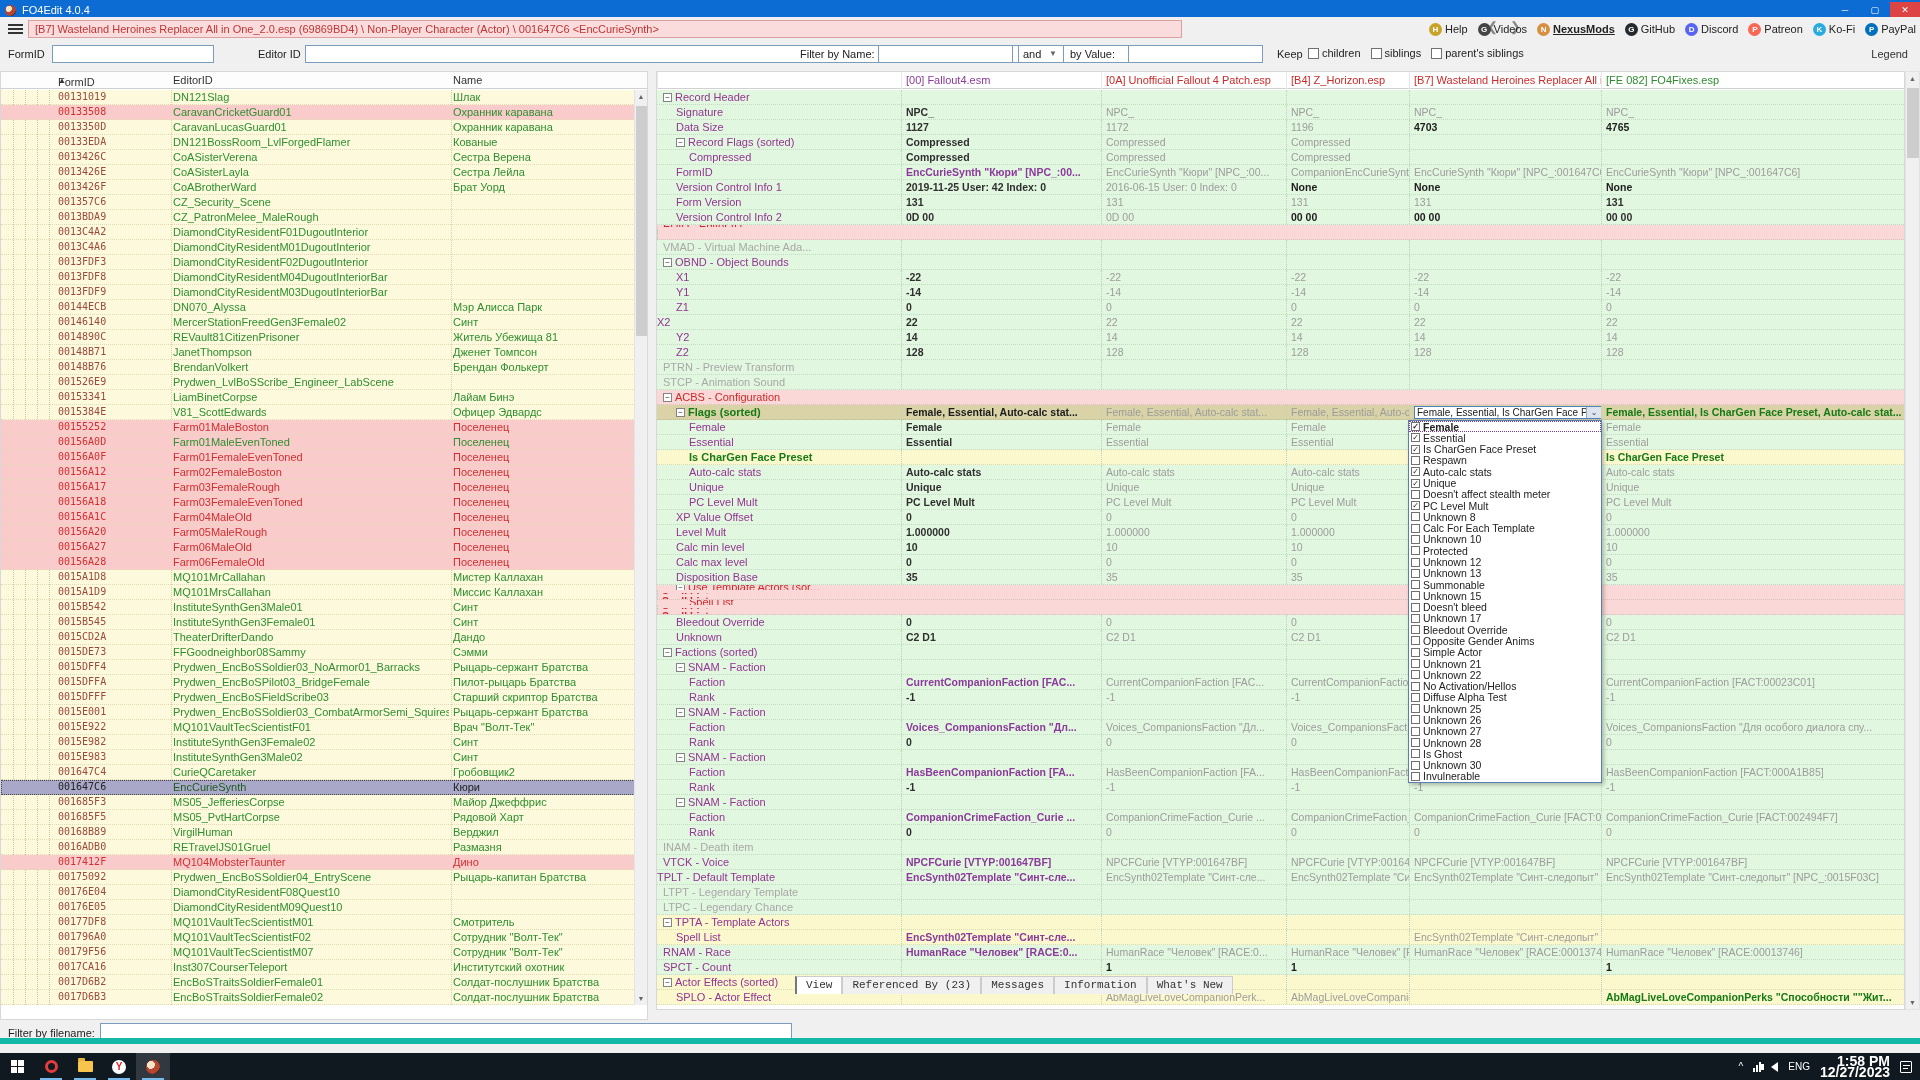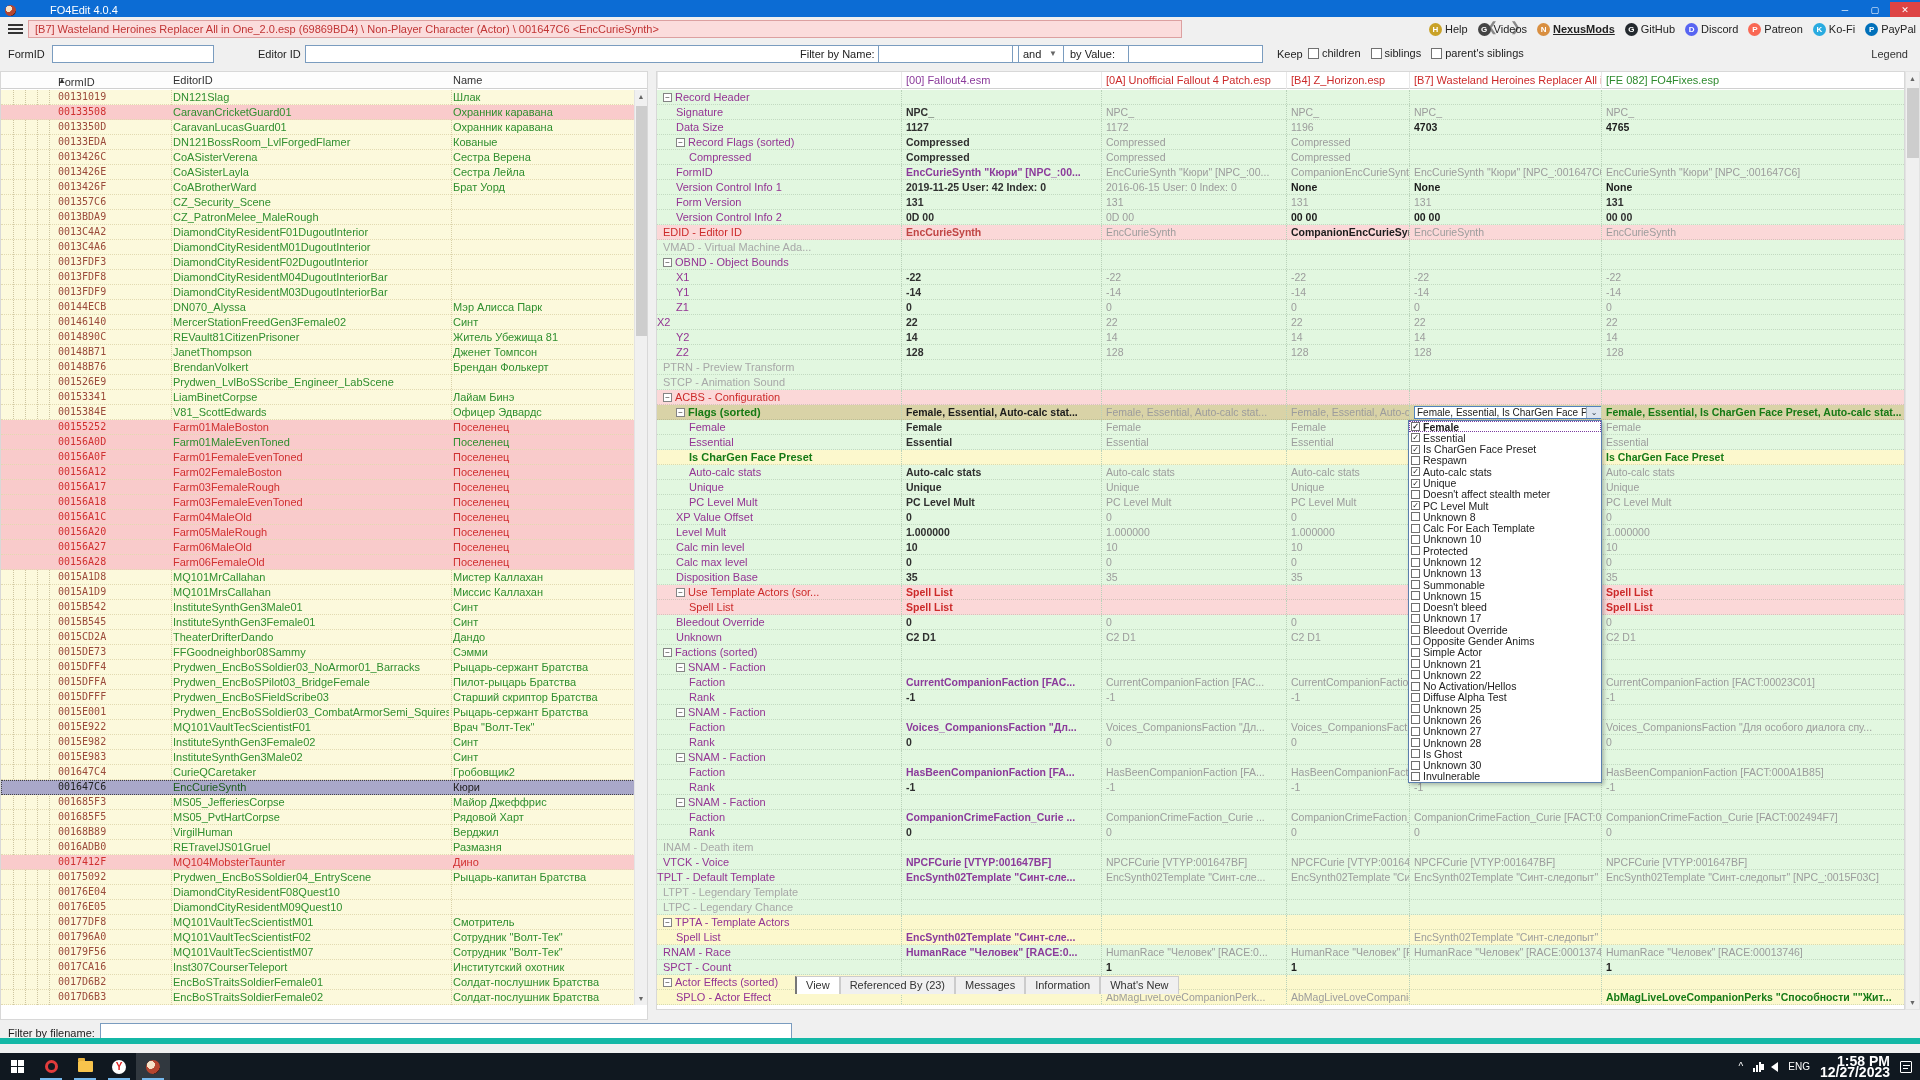--- a/index.html
+++ b/index.html
@@ -1,21 +1,21 @@
 <!DOCTYPE html>
 <html><head>
 <meta charset="utf-8">
 <style>
   * { margin:0; padding:0; box-sizing:border-box; }
   html,body { width:1920px; height:1080px; overflow:hidden; background:#f0f0f0;
               font-family:"Liberation Sans", sans-serif; font-size:11px; color:#222; }
 
   
   #titlebar { position:absolute; left:0; top:0; width:1920px; height:20px; background:#0c6cd4;
-              display:flex; align-items:center; color:#fff;gap:28px; }
+              display:flex; align-items:center; color:#fff; }
   #app-icon { width:11px; height:11px; border-radius:50%; margin:0 6px 0 5px;
               background:radial-gradient(circle at 35% 35%, #f7e3c8 0 30%, #b5452f 31% 70%, #5c1f14 71%); }
   #title-text { font-size:11px; }
   #winbtns { margin-left:auto; display:flex; height:17px; }
   .winbtn { width:30px; text-align:center; line-height:17px; font-size:9px; color:#fff; }
   .winbtn.close { background:#d44; }
 
   
   #toolbar { position:absolute; left:0; top:17px; width:1920px; height:24px; background:#f0f0f0; }
   #hamburger { position:absolute; left:8px; top:7px; width:15px; }
@@ -90,21 +90,21 @@
            border-bottom:1px solid #d0d0d0; display:flex; }
   #rhead .hcell { height:17px; line-height:16px; padding-left:4px; overflow:hidden; white-space:nowrap;
                   border-left:1px solid #e8e8e8; font-weight:normal; }
   #right-rows { position:absolute; left:0; top:18px; width:1249px; }
   .rrow { display:flex; height:15px; line-height:14px; border-bottom:1px dotted rgba(100,130,100,.25);
           white-space:nowrap; }
   .rlabel { width:244px; overflow:hidden; display:flex; align-items:center; font-size:11px; }
   .rcell { overflow:hidden; border-left:1px dotted #b9d2b9; padding-left:4px; font-size:10.5px; }
   .w0{width:244px}.w1{width:200px}.w2{width:185px}.w3{width:123px}.w4{width:192px}.w5{width:305px}
   .bg-n   { background:#e2f7e0; }
-  .bg-pink{ background:#fbd8d8; }
+  .bg-pink{ background:#fbd8d8;flex-direction:column; }
   .bg-yel { background:#fcf8cd; }
   .bg-sel { background:#d9d3a7; }
   .lc-p { color:#943494; } .lc-gr { color:#a8a8a8; } .lc-r { color:#cc2a2a; }
   .lc-G { color:#157a15; font-weight:bold; }
   .ct-k { color:#2f2f2f; font-weight:bold; }
   .ct-g { color:#9c9c9c; }
   .ct-G { color:#157a15; font-weight:bold; }
   .ct-p { color:#8b3a9b; font-weight:bold; }
   .ct-r { color:#cc2a2a; font-weight:bold; }
   .ct-rb{ color:#c04545; font-weight:bold; }
@@ -126,21 +126,21 @@
   #flag-dropdown { position:absolute; left:1408px; top:420px; width:194px; height:363px; background:#fff;
                    border:1px solid #5b7fae; box-shadow:2px 2px 4px rgba(0,0,0,.25); display:flex;
                    flex-direction:column; z-index:50; }
   .dd-item { flex:1; display:flex; align-items:center; gap:3px; padding-left:2px; font-size:10.5px;
              color:#222; overflow:hidden; }
   .dd-item.focus { outline:1px dotted #7a3aa0; outline-offset:-1px; font-weight:bold; }
   .dd-check { width:9px; height:9px; border:1px solid #707070; background:#fff; font-size:8px;
               line-height:8px; text-align:center; color:#222; flex:none; }
 
   
-  #tabs { position:absolute; left:795px; top:976px; display:flex; }
+  #tabs { position:absolute; left:795px; top:976px; display:flex;font-family:Liberation Mono, monospace; }
   .tab { border:1px solid #ccc; border-bottom:none; background:#f0f0f0; padding:2px 9px 3px; color:#333; }
   .tab.active { background:#fff; border-left:2px solid #777; }
   #statusbar { position:absolute; left:0; top:1038px; width:1920px; height:15px; background:#f0f0f0;
                border-top:6px solid #14b8a6; padding:15px 6px; color:#222; }
   #taskbar { position:absolute; left:0; top:1053px; width:1920px; height:27px; background:#101820;
              display:flex; align-items:center; color:#fff; }
   .tb-app { width:34px; height:27px; display:flex; align-items:center; justify-content:center; position:relative; }
   .tb-app.running::after { content:""; position:absolute; left:6px; right:6px; bottom:0; height:2px; background:#76b9ed; }
   .tb-app.active { background:rgba(255,255,255,.14); }
   #start-icon { width:13px; height:13px; display:grid; grid-template-columns:6px 6px; grid-gap:1px; }

